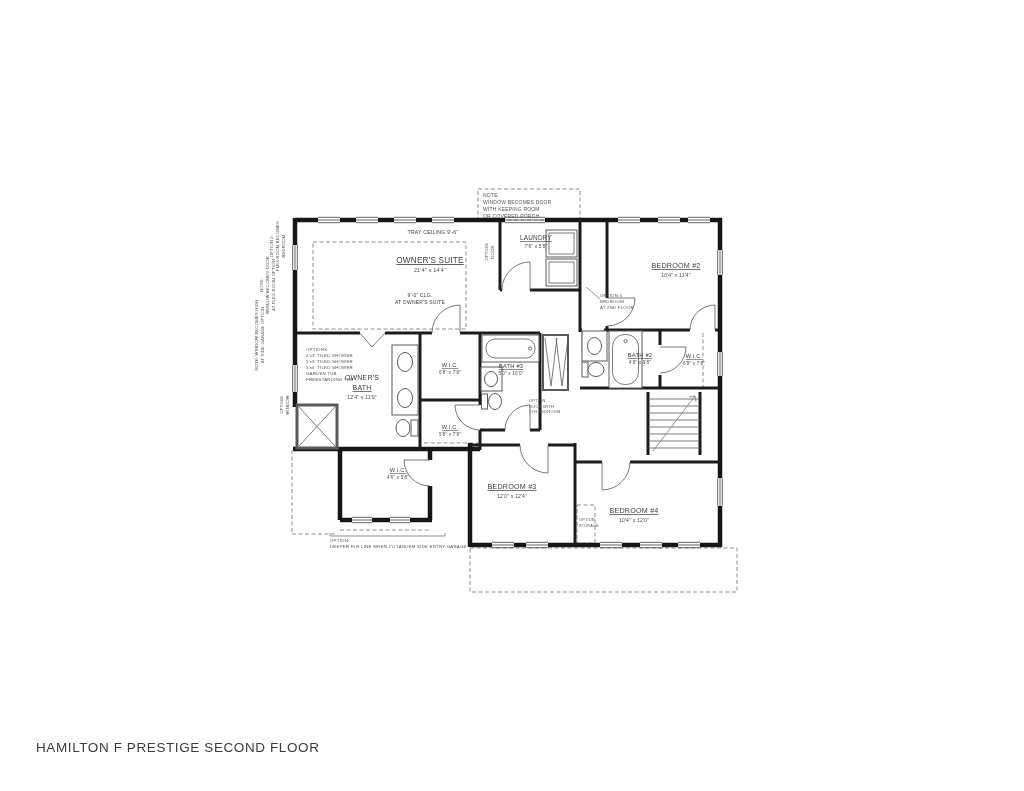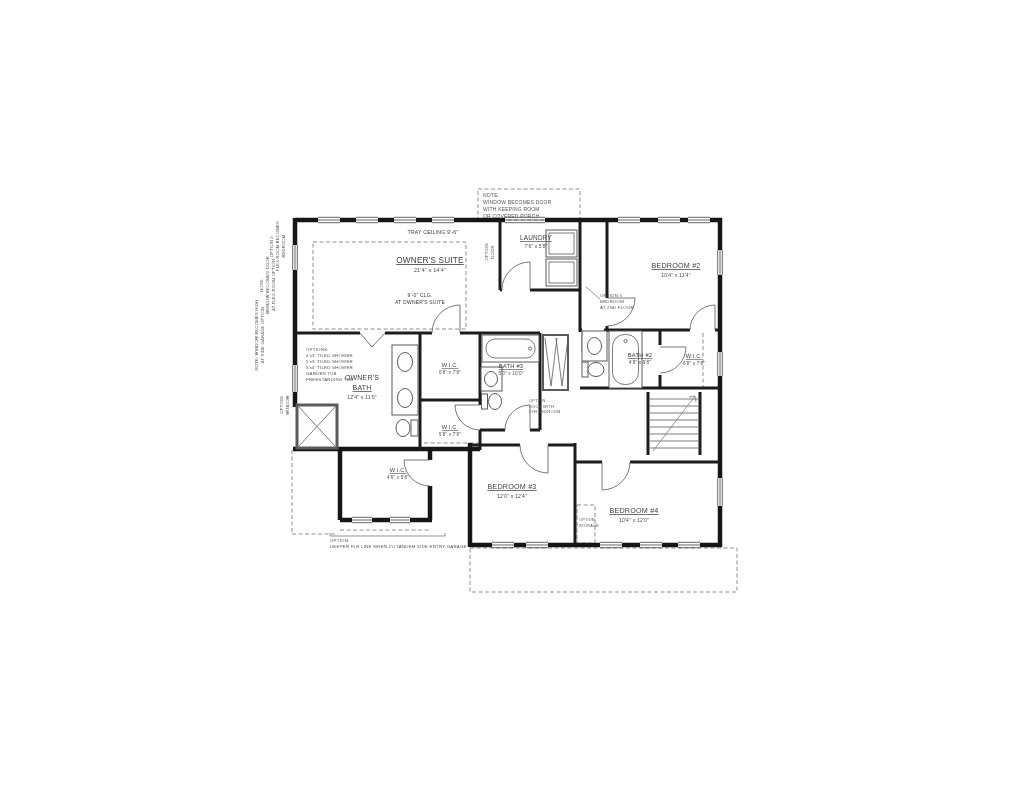--- a/index.html
+++ b/index.html
@@ -209,13 +209,14 @@
     <text font-size="4.2" text-anchor="middle" transform="rotate(-90 275 285)" x="275" y="285" class="note">AT FLEX ROOM OPTION</text>
 
     <text font-size="4.2" text-anchor="middle" transform="rotate(-90 258 335)" x="258" y="335" class="note">NOTE: WINDOW BECOMES HIGH</text>
     <text font-size="4.2" text-anchor="middle" transform="rotate(-90 264 335)" x="264" y="335" class="note">AT SIDE GARAGE OPTION</text>
 
     <text font-size="4.2" text-anchor="middle" transform="rotate(-90 283 405)" x="283" y="405" class="note">OPTION</text>
     <text font-size="4.2" text-anchor="middle" transform="rotate(-90 289 405)" x="289" y="405" class="note">WINDOW</text>
   </g>
 </svg>
 
+<div id="title">HAMILTON F PRESTIGE SECOND FLOOR</div>
 </div>
 
 </body></html>

